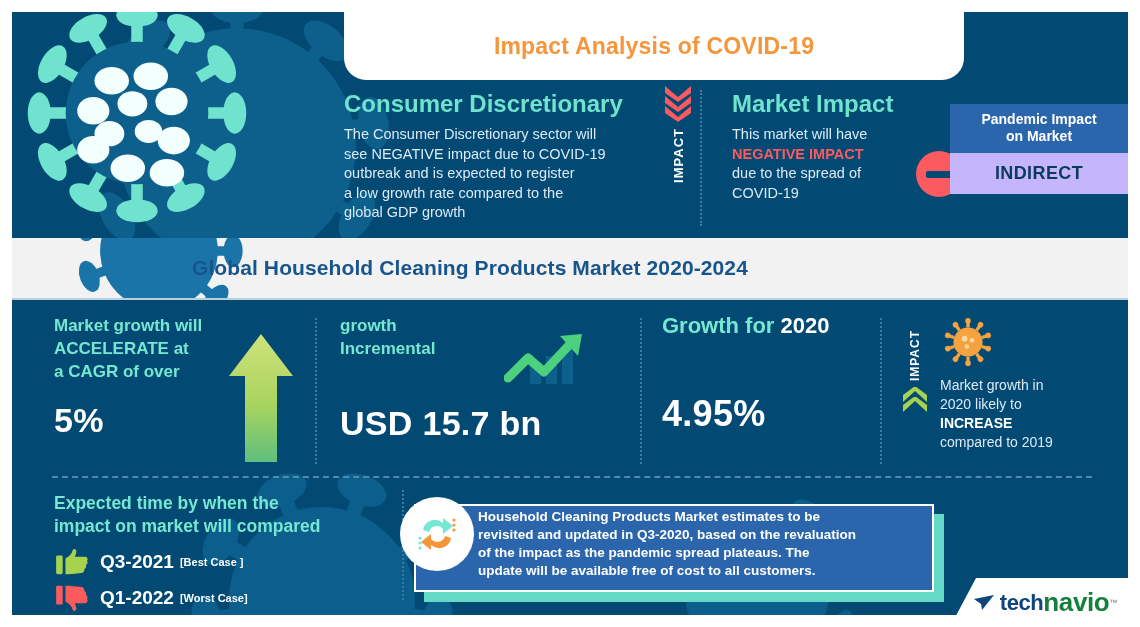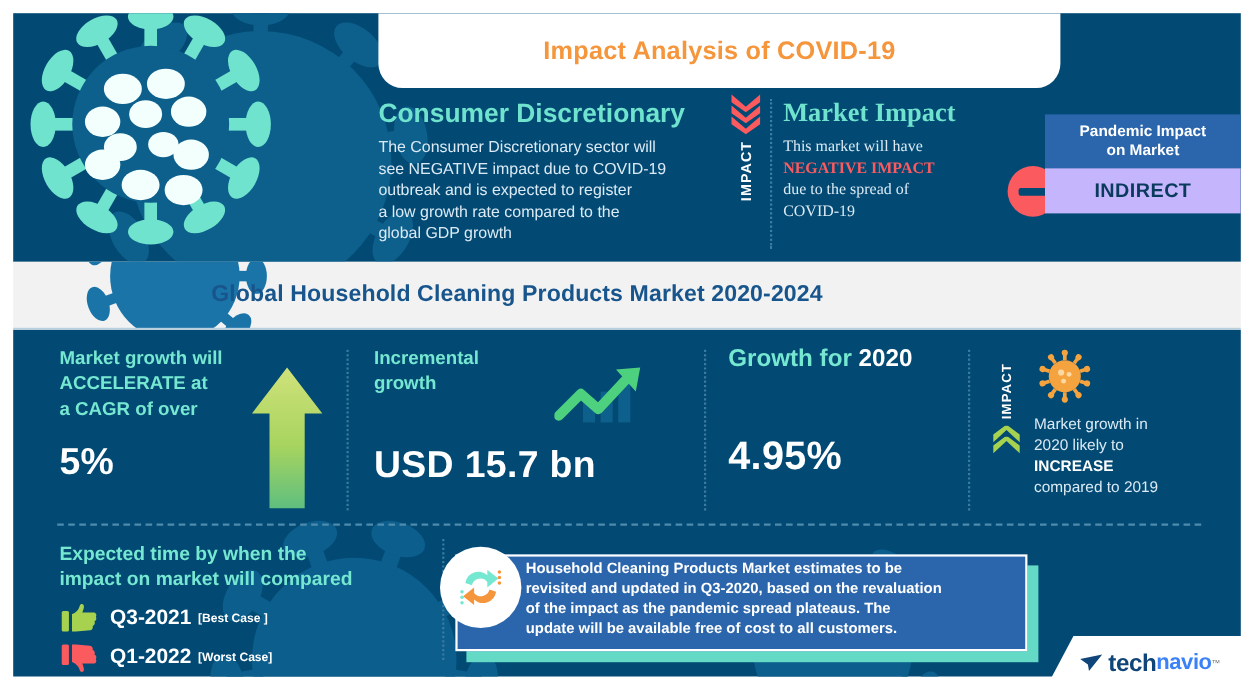--- a/index.html
+++ b/index.html
@@ -54,23 +54,22 @@
   }
 
   
   .col-consumer {
     position: absolute;
     left: 332px; top: 78px;
     width: 306px;
   }
   .col-market {
     position: absolute;
-    left: 700px; top: 78px;
+    left: 720px; top: 78px;
     width: 200px;
-    font-family: Liberation Serif, serif;
   }
   .head-teal {
     color: #6fe3cd;
     font-size: 24px; font-weight: bold;
     margin-bottom: 7px;
     white-space: nowrap;
   }
   .body-text {
     color: #dbeaf4;
     font-size: 14.5px;
@@ -256,21 +255,21 @@
     position: absolute;
     left: 950px; top: 578px;
     width: 190px; height: 49px;
     background: #ffffff;
     clip-path: polygon(26px 0, 190px 0, 190px 49px, 0 49px);
     display: flex; align-items: center; justify-content: center;
   }
   .logo-inner { display: flex; align-items: center; }
   .logo-mark { margin-right: 5px; }
   .logo-tech { color: #10457a; font-size: 22px; font-weight: bold; letter-spacing: -.4px; text-align: center; }
-  .logo-navio { color: #3b82f6; font-size: 20px; font-weight: bold; letter-spacing: -.4px; }
+  .logo-navio { color: #15803d; font-size: 26px; font-weight: bold; letter-spacing: -.4px; }
   .logo-tm { color: #777; font-size: 8px; vertical-align: super; }
 </style>
 </head>
 <body>
 
 <div class="canvas">
 
   <div class="top-panel">
 
     <svg class="virus-dark" viewBox="0 0 200 200">
@@ -591,22 +590,22 @@
             <stop offset="55%" stop-color="#a8d45f"></stop>
             <stop offset="100%" stop-color="#5fbf7e"></stop>
           </linearGradient>
         </defs>
         <path d="M34 2 L66 44 L50 44 L50 130 L18 130 L18 44 L2 44 Z" fill="url(#gUp)"></path>
       </svg>
       <div class="divider-dot" style="left:303px;"></div>
 
       <div class="stat" style="left:328px; width:270px;">
         <div class="stat-label">
+          <div>growth</div>
           <div>Incremental</div>
-          <div>growth</div>
         </div>
         <div class="stat-value" style="margin-top:44px;">USD 15.7 bn</div>
       </div>
       <svg style="position:absolute; left:492px; top:28px;" width="90" height="62" viewBox="0 0 90 62">
         <rect x="26" y="34" width="11" height="22" fill="#0d5f8c"></rect>
         <rect x="42" y="28" width="11" height="28" fill="#0d5f8c"></rect>
         <rect x="58" y="20" width="11" height="36" fill="#0d5f8c"></rect>
         <path d="M4 50 L24 30 L40 44 L68 14" stroke="#4ed17e" stroke-width="9" fill="none" stroke-linecap="round" stroke-linejoin="round"></path>
         <path d="M56 8 L78 6 L74 28 Z" fill="#4ed17e"></path>
       </svg>

